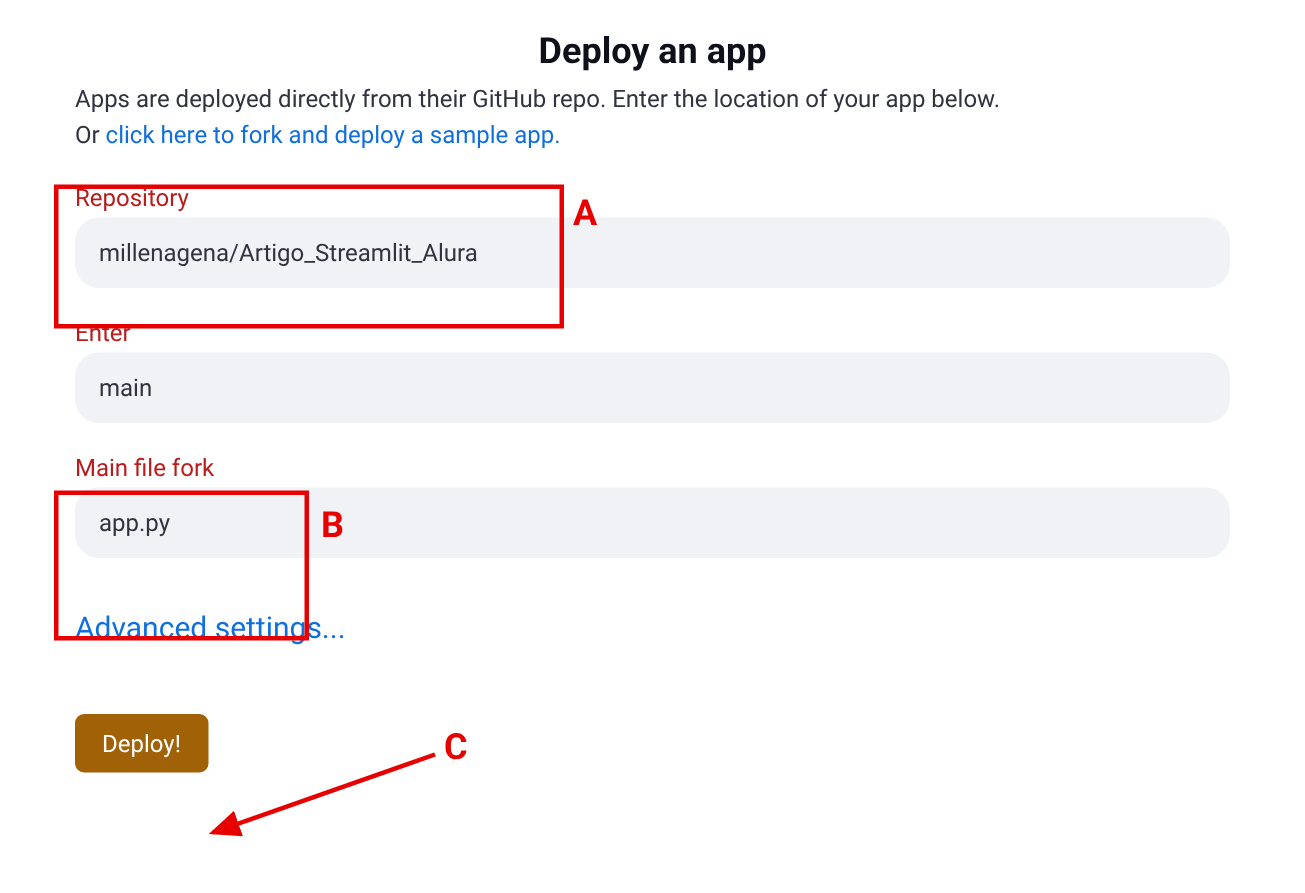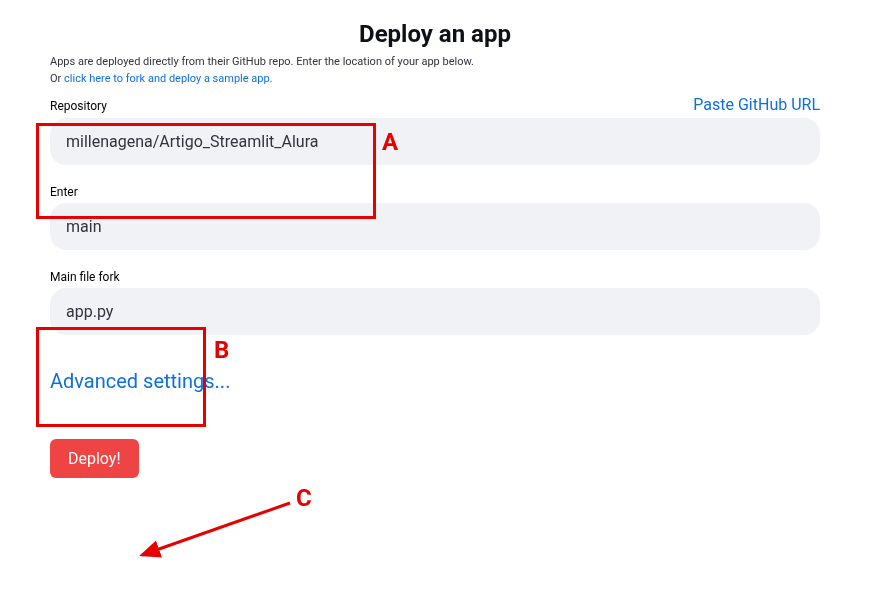--- a/index.html
+++ b/index.html
@@ -12,38 +12,38 @@
       padding: 20px 50px;
     }
     .title {
       font-size: 24px;
       font-weight: 700;
       color: #0e1117;
       margin-bottom: 6px;
       text-align: center;
     }
     .subtitle {
-      font-size: 11px;
+      font-size: 16px;
       color: #31333f;
       line-height: 1.5;
-      margin-bottom: 8px;
+      margin-bottom: 20px;
     }
     .link {
       color: #0f6fde;
       cursor: pointer;
     }
     .field-row {
       display: flex;
       justify-content: space-between;
       align-items: baseline;
       margin-bottom: 4px;
     }
     .field-label {
-      font-size: 12px;
-      color: #000000;
+      font-size: 16px;
+      color: #b91c1c;
     }
     .paste-link {
       font-size: 16px;
       color: #0f6fde;
       cursor: pointer;
     }
     .input {
       width: 100%;
       background: #f0f2f6;
       border: none;
@@ -57,21 +57,21 @@
     }
     .advanced {
       font-size: 20px;
       color: #0f6fde;
       cursor: pointer;
       margin-top: 14px;
       display: inline-block;
     }
     .deploy-btn {
       display: inline-block;
-      background: #ef4444;
+      background: #a16207;
       color: #fff;
       border: none;
       border-radius: 6px;
       padding: 10px 18px;
       font-size: 16px;
       font-weight: 400;
       cursor: pointer;
       margin-top: 46px;
       font-family: inherit;
     }
@@ -101,21 +101,20 @@
 
 
 <h1 class="title">Deploy an app</h1>
 <p class="subtitle">
   <span>Apps are deployed directly from their GitHub repo. Enter the location of your app below.</span><br>
   <span>Or </span><span class="link">click here to fork and deploy a sample app.</span>
 </p>
 
 <div class="field-row">
   <span class="field-label">Repository</span>
-  <span class="paste-link">Paste GitHub URL</span>
 </div>
 <input class="input" type="text" value="millenagena/Artigo_Streamlit_Alura" style="">
 
 <div class="field-row">
   <span class="field-label">Enter</span>
 </div>
 <input class="input" type="text" value="main" style="">
 
 <div class="field-row">
   <span class="field-label">Main file fork</span>

